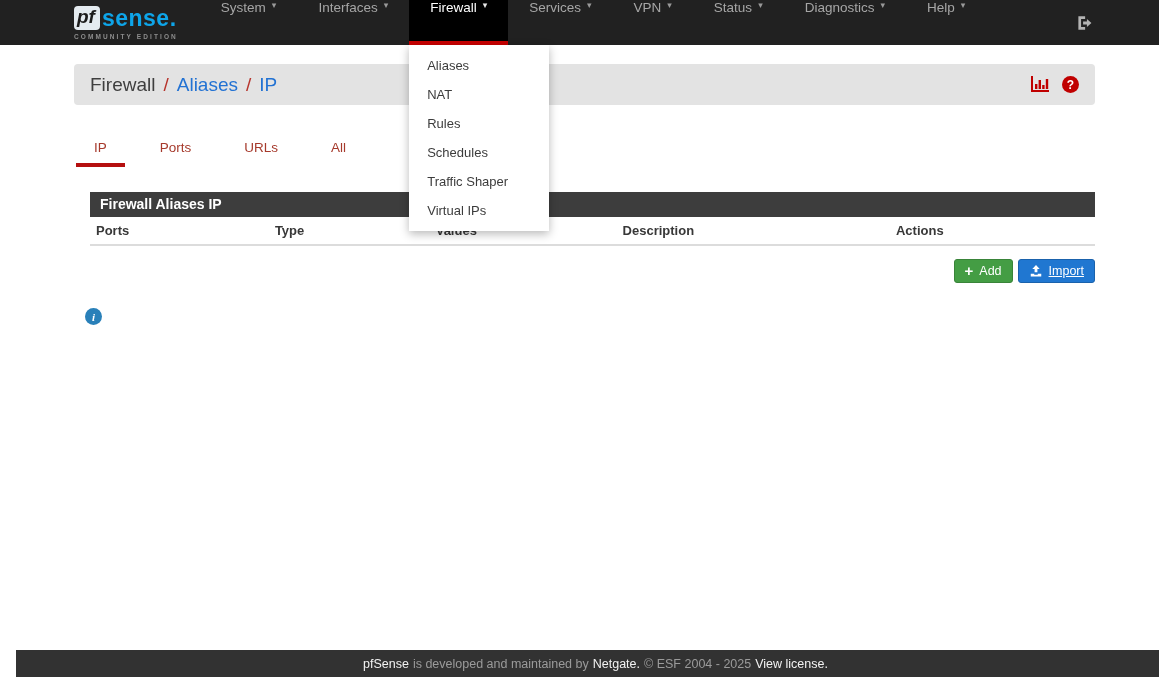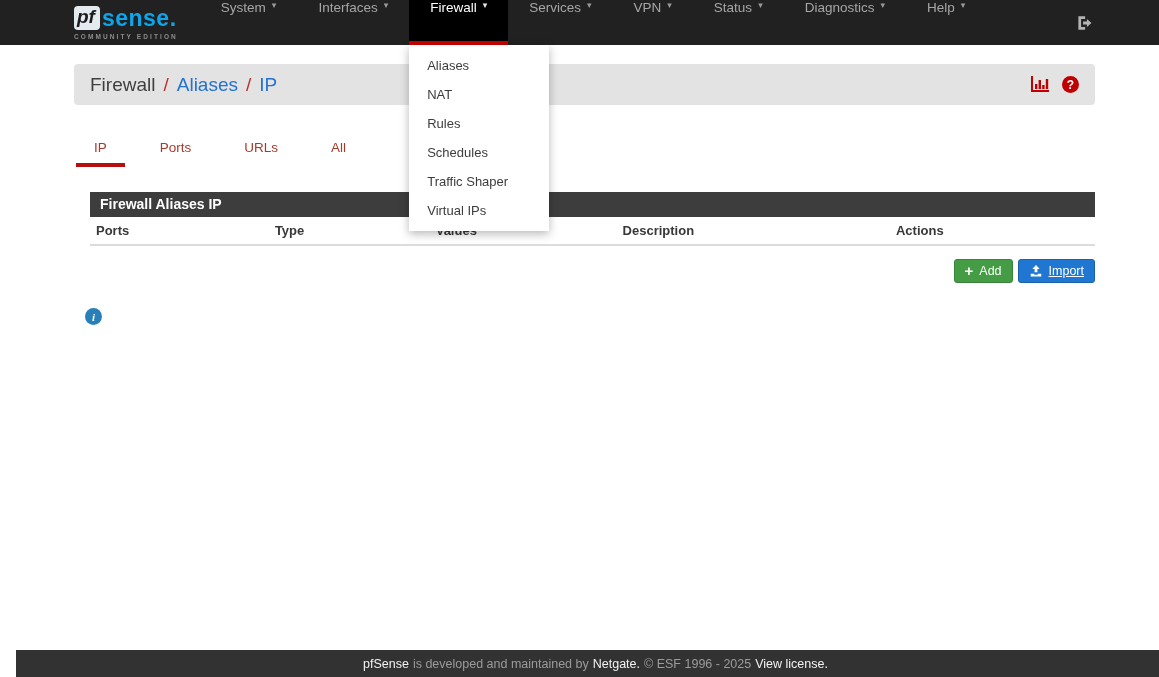--- a/index.html
+++ b/index.html
@@ -236,15 +236,15 @@
   <div class="info-row">
     <span class="info-icon">i</span>
   </div>
 
 </div>
 
 <div class="footer">
   <span class="bright">pfSense</span>
   <span>is developed and maintained by</span>
   <span class="link">Netgate.</span>
-  <span>© ESF 1996 - 2025</span>
+  <span>© ESF 2004 - 2025</span>
   <span class="link">View license.</span>
 </div>
 
 </body></html>

